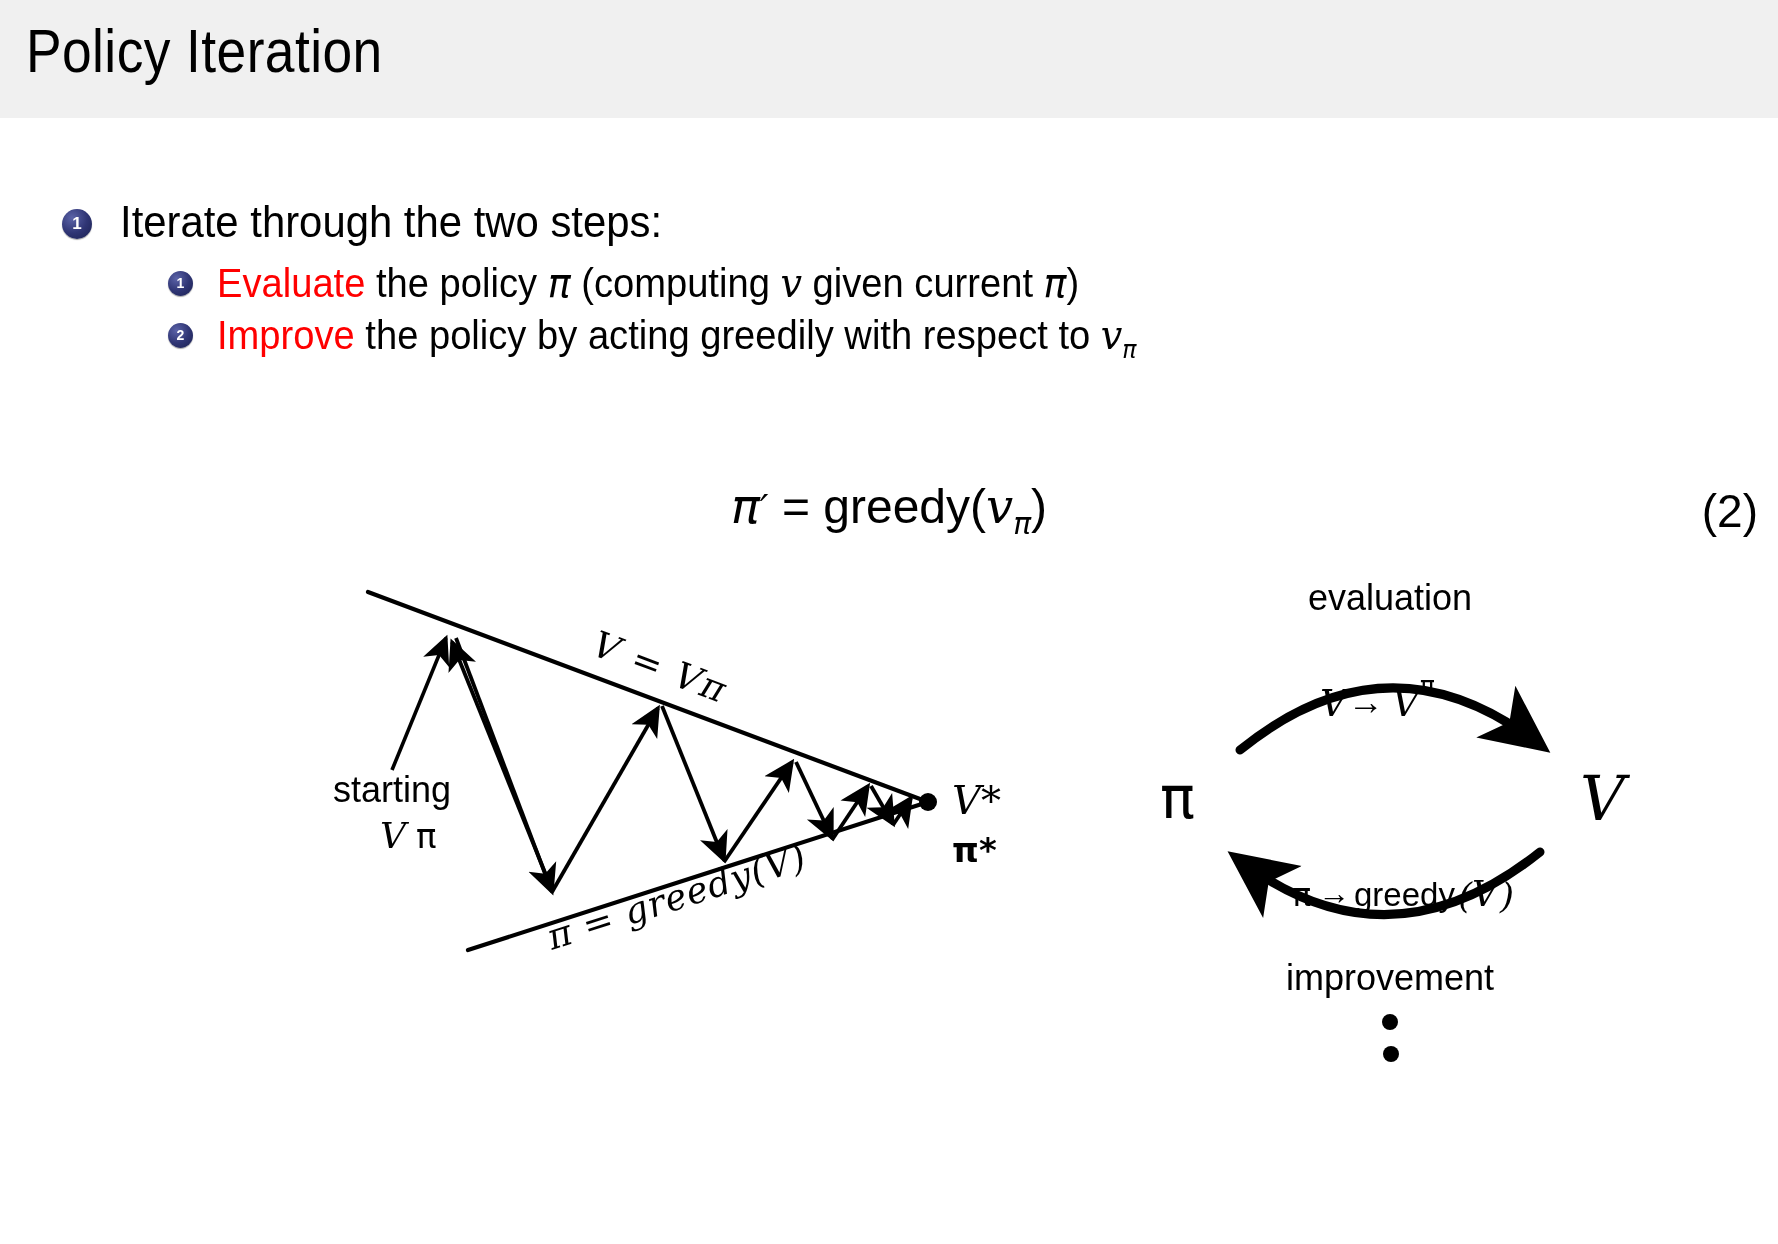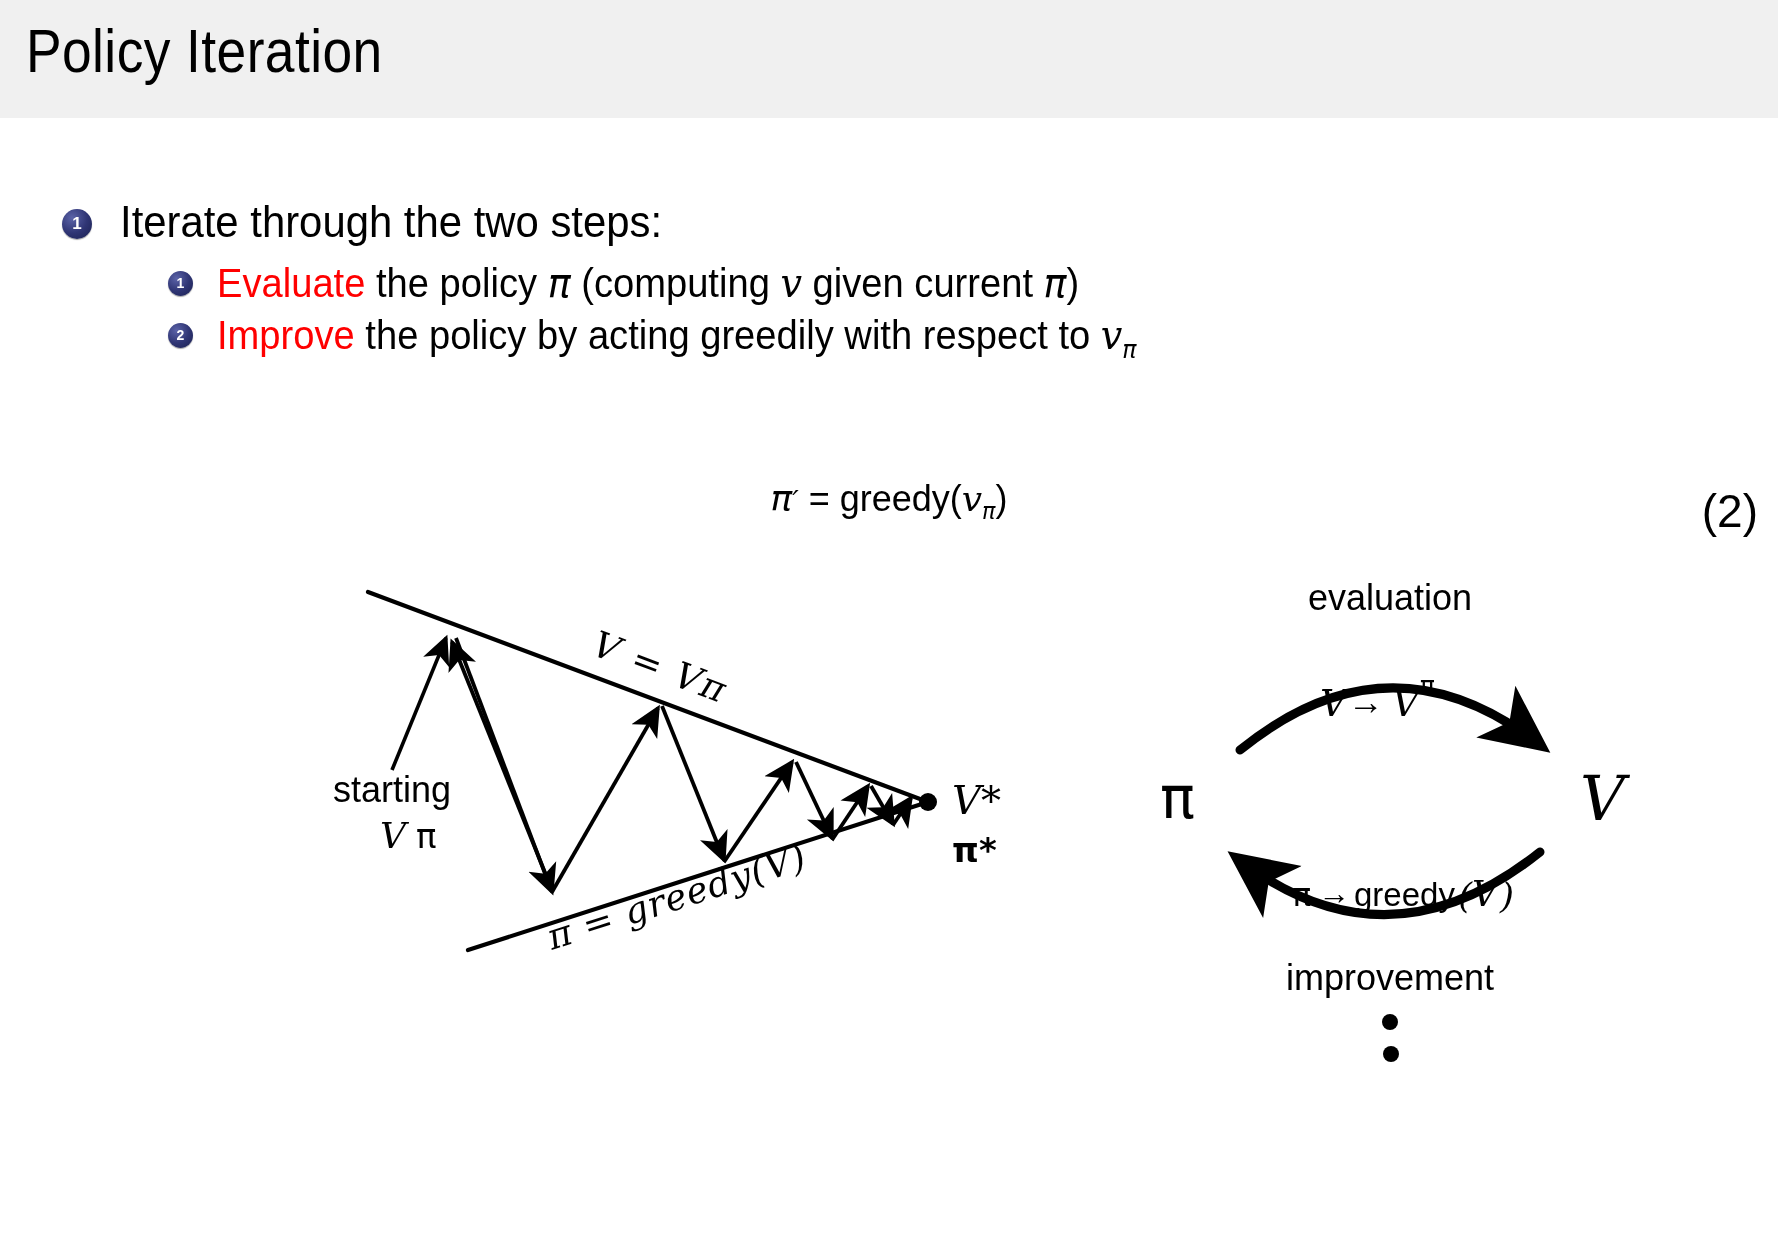--- a/index.html
+++ b/index.html
@@ -96,21 +96,21 @@
     font-style: italic;
   }
 
   
   .equation {
     position: absolute;
     left: 0;
     top: 478px;
     width: 1778px;
     text-align: center;
-    font-size: 36px;
+    font-size: 48px;
     font-family: "Liberation Sans", sans-serif;
     white-space: nowrap;
   }
   .equation .prime { font-family: "DejaVu Serif", serif; font-style: italic; font-size: 0.8em; }
   .eqnum {
     position: absolute;
     right: 20px;
     top: 484px;
     font-size: 46px;
     font-family: "Liberation Sans", sans-serif;

